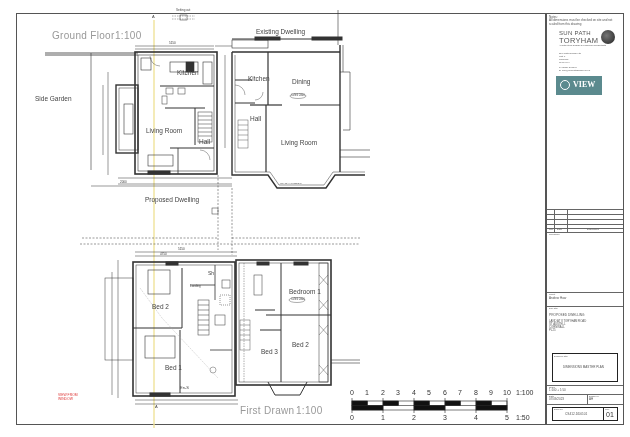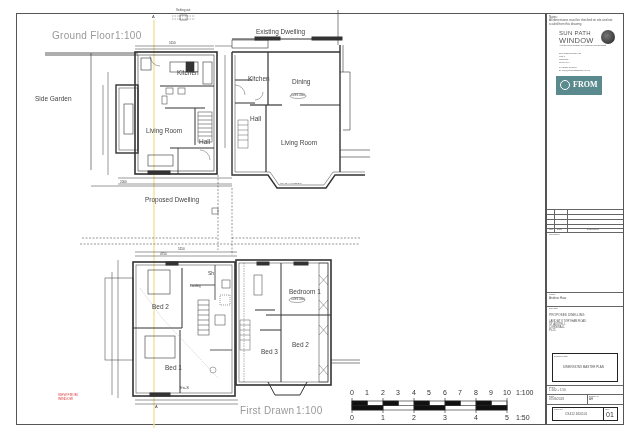--- a/index.html
+++ b/index.html
@@ -287,33 +287,33 @@
   <span class="scale-num" style="left:474px;top:414px;">4</span>
   <span class="scale-num" style="left:505px;top:414px;">5</span>
   <span class="scale-num" style="left:516px;top:414px;">1:50</span>
 </div>
 
 <div class="tb">
   <span class="tiny" style="left:2px;top:2px;">Notes:</span>
   <span class="tiny" style="left:2px;top:5px;width:72px;white-space:normal;">All dimensions must be checked on site and not scaled from this drawing</span>
 
   <span style="position:absolute;left:12px;top:16px;font-size:6px;color:#555;letter-spacing:0.3px;">SUN PATH</span>
-  <span style="position:absolute;left:12px;top:22px;font-size:7.5px;color:#555;letter-spacing:0.3px;">WINDOW</span>
+  <span style="position:absolute;left:12px;top:22px;font-size:7.5px;color:#555;letter-spacing:0.3px;">TORYHAM</span>
   <div style="position:absolute;left:54px;top:16px;width:14px;height:14px;border-radius:50%;background:radial-gradient(circle at 40% 40%,#777,#222);"></div>
   <span class="tiny" style="left:12px;top:31px;width:56px;white-space:normal;font-size:2.4px;line-height:2.8px;">Architectural Design &amp; Planning Consultants</span>
   <span class="tiny" style="left:12px;top:38px;font-size:2.4px;">Sun Path Design Ltd</span>
   <span class="tiny" style="left:12px;top:41px;font-size:2.4px;">Unit 1</span>
   <span class="tiny" style="left:12px;top:44px;font-size:2.4px;">Cornwall</span>
   <span class="tiny" style="left:12px;top:47px;font-size:2.4px;">PL00 0XX</span>
   <span class="tiny" style="left:12px;top:52px;font-size:2.4px;">T: 01234 567890</span>
   <span class="tiny" style="left:12px;top:55px;font-size:2.4px;">E: info@sunpathdesign.co.uk</span>
 
   <div style="position:absolute;left:9px;top:62px;width:46px;height:19px;background:#5b8a8e;">
     <div style="position:absolute;left:4px;top:4px;width:10px;height:10px;border-radius:50%;border:1px solid #fff;box-sizing:border-box;"></div>
-    <span style="position:absolute;left:17px;top:4px;font-size:8px;font-weight:bold;color:#fff;font-family:'Liberation Serif',serif;">FROM</span>
+    <span style="position:absolute;left:17px;top:4px;font-size:8px;font-weight:bold;color:#fff;font-family:'Liberation Serif',serif;">VIEW</span>
   </div>
 
   <div class="tbrow" style="top:195px;"></div>
   <div class="tbrow" style="top:200px;"></div>
   <div class="tbrow" style="top:205px;"></div>
   <div class="tbrow" style="top:210px;"></div>
   <div class="tbrow" style="top:214px;"></div>
   <div class="tbrow" style="top:218px;"></div>
   <div style="position:absolute;left:7px;top:195px;height:23px;border-left:1px solid #666;"></div>
   <div style="position:absolute;left:20px;top:195px;height:23px;border-left:1px solid #666;"></div>

